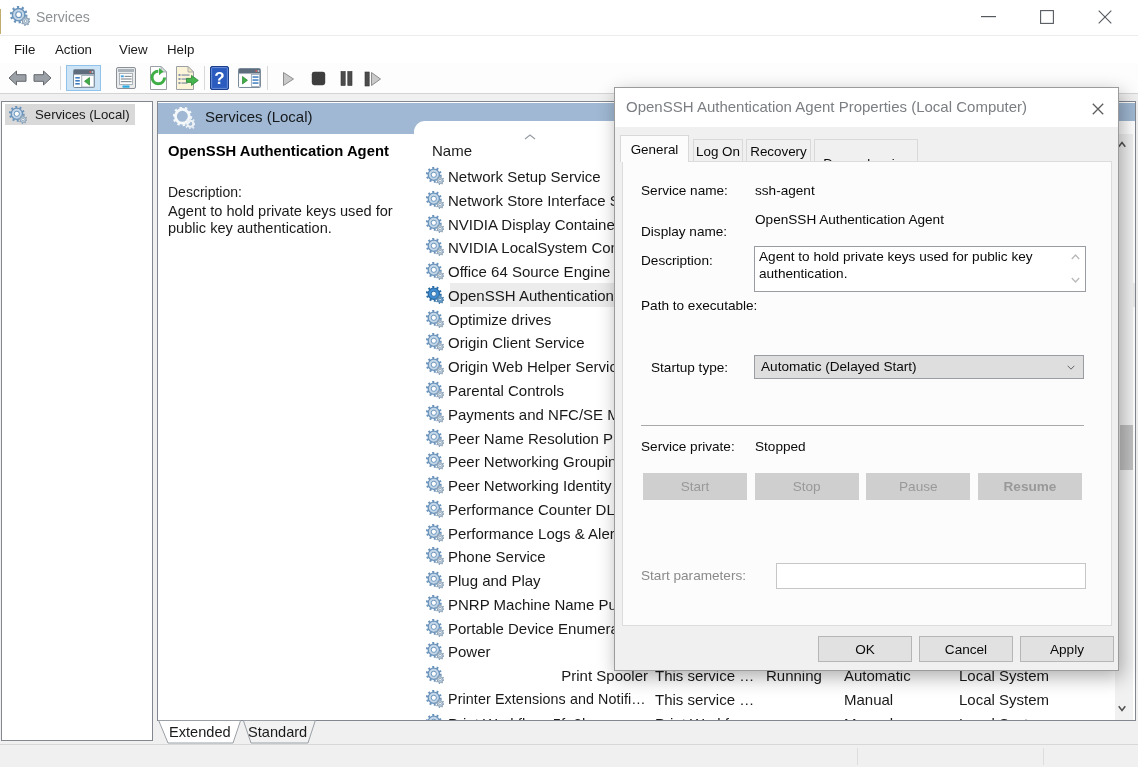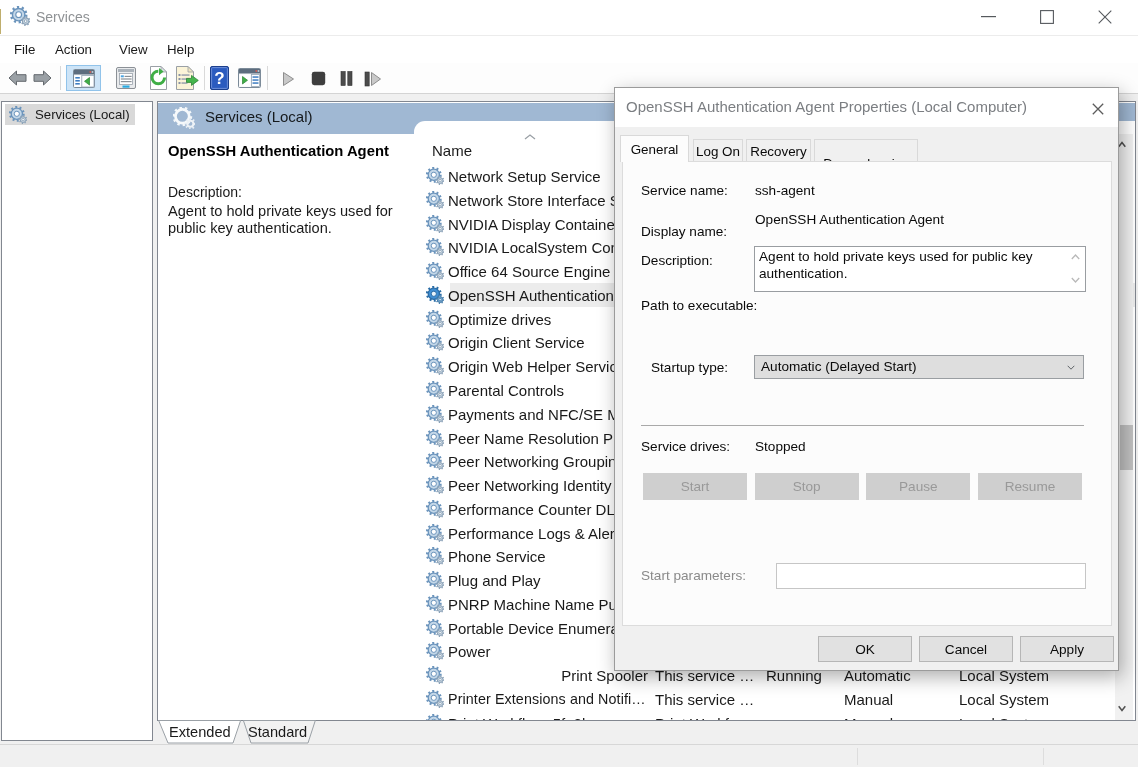--- a/index.html
+++ b/index.html
@@ -521,27 +521,27 @@
 
   <div class="dl" style="left:26px; top:210px;">Path to executable:</div>
   <div class="dl" style="left:16px; top:272px;margin-left:20px;">Startup type:</div>
   <div class="abs" style="left:139px; top:267px; width:330px; height:24px; background:#dedede; border:1px solid #9a9ea2;"></div>
   <div class="dl" style="left:146px; top:271px;">Automatic (Delayed Start)</div>
   <svg class="abs" style="left:452px; top:277px;" width="8" height="5" viewBox="0 0 8 5">
       <path d="M0.7 0.8 L4 4.2 L7.3 0.8" fill="none" stroke="#5f6368" stroke-width="1"></path>
     </svg>
 
   <div class="abs" style="left:26px; top:337px; width:443px; height:1px; background:#a9a9a9;"></div>
-  <div class="dl" style="left:26px; top:351px;">Service drives:</div>
+  <div class="dl" style="left:26px; top:351px;">Service private:</div>
   <div class="dl" style="left:140px; top:351px;">Stopped</div>
 
   <div class="dbtn" style="left:28px; top:385px;">Start</div>
   <div class="dbtn" style="left:139.7px; top:385px;">Stop</div>
   <div class="dbtn" style="left:251.3px; top:385px;">Pause</div>
-  <div class="dbtn" style="left:363px; top:385px;">Resume</div>
+  <div class="dbtn" style="left:363px; top:385px;font-weight:bold;">Resume</div>
 
   <div class="dl" style="left:26px; top:480px; color:#8a8a8a;">Start parameters:</div>
   <div class="abs" style="left:161px; top:475px; width:310px; height:26px; background:#ffffff; border:1px solid #c6c6c6;"></div>
 
   <div class="fbtn" style="left:203px; top:548px;">OK</div>
   <div class="fbtn" style="left:304px; top:548px;">Cancel</div>
   <div class="fbtn" style="left:405px; top:548px;">Apply</div>
 </div>
 
 </body></html>

